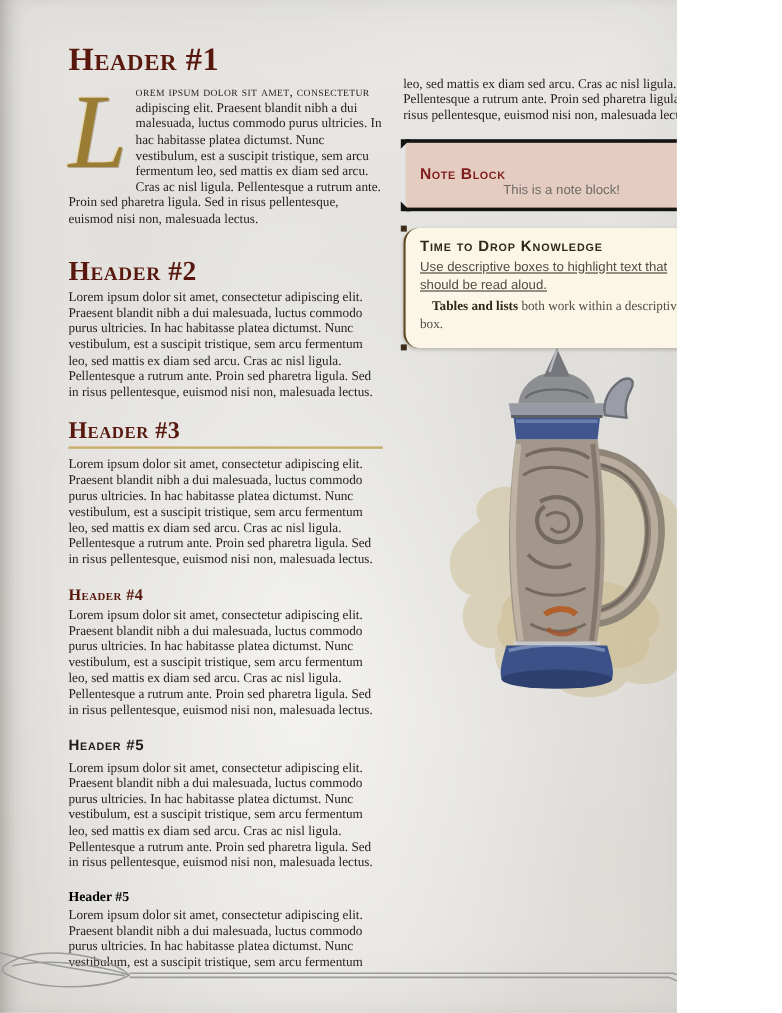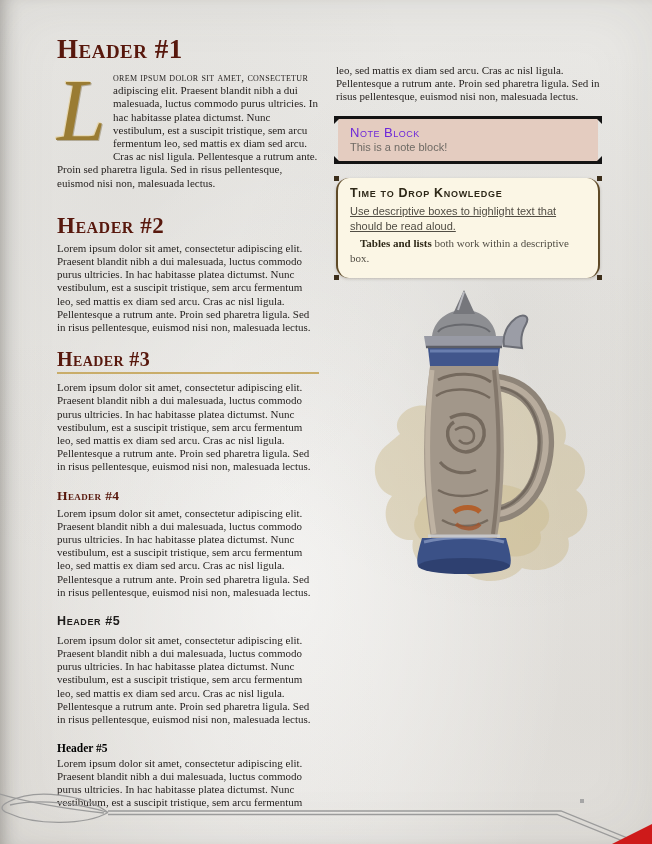--- a/index.html
+++ b/index.html
@@ -1,18 +1,18 @@
 <!DOCTYPE html>
 <html><head>
 <meta charset="utf-8">
 <style>
   html,body{margin:0;padding:0;}
   .page{
     position:relative;
-    width:652px;height:844px;
+    width:564px;height:844px;
     overflow:hidden;
     background-color:#e9e8e5;
     background-image:
       radial-gradient(ellipse at 18% 22%, rgba(120,115,105,0.06), transparent 42%),
       radial-gradient(ellipse at 78% 38%, rgba(110,105,95,0.07), transparent 40%),
       radial-gradient(ellipse at 45% 70%, rgba(255,255,255,0.55), transparent 55%),
       radial-gradient(ellipse at 90% 85%, rgba(120,110,100,0.07), transparent 45%),
       radial-gradient(ellipse at 8% 90%, rgba(120,110,100,0.06), transparent 40%),
       linear-gradient(#e9e8e5,#e6e4e0);
     box-shadow: inset 14px 0 18px -12px rgba(40,35,30,0.35), inset 0 0 60px rgba(90,85,75,0.10);
@@ -58,23 +58,23 @@
     background:#e4ccc0;
     border-top:3px solid #141414;
     border-bottom:3px solid #141414;
     padding:6px 12px 8px 12px;
   }
   .note .tri{position:absolute;width:0;height:0;}
   .note .tl{top:-3px;left:-4px;border-top:8px solid #141414;border-right:8px solid transparent;}
   .note .tr{top:-3px;right:-4px;border-top:8px solid #141414;border-left:8px solid transparent;}
   .note .bl{bottom:-3px;left:-4px;border-bottom:8px solid #141414;border-right:8px solid transparent;}
   .note .br{bottom:-3px;right:-4px;border-bottom:8px solid #141414;border-left:8px solid transparent;}
-  .note-title{font-family:"Liberation Sans",sans-serif;font-variant:small-caps;font-weight:400;
-    font-size:13px;color:#6d28d9;letter-spacing:.5px;margin:0 0 1px 0;}
-  .note-text{font-family:"Liberation Sans",sans-serif;font-size:11px;color:#6e6a64;margin:0;}
+  .note-title{font-family:"Liberation Sans",sans-serif;font-variant:small-caps;font-weight:700;
+    font-size:13px;color:#7f1d1d;letter-spacing:.5px;margin:12px 0 1px 0;}
+  .note-text{font-family:"Liberation Sans",sans-serif;font-size:11px;color:#6e6a64;margin:0;text-align:center;}
 
   
   .descbox{
     position:relative;
     margin:6px 0 11px 0;
     background:#fbf6e5;
     border-left:2px solid #5f4a27;
     border-right:2px solid #5f4a27;
     padding:8px 12px 12px 12px;
     box-shadow:0 1px 3px rgba(70,60,40,0.25);

